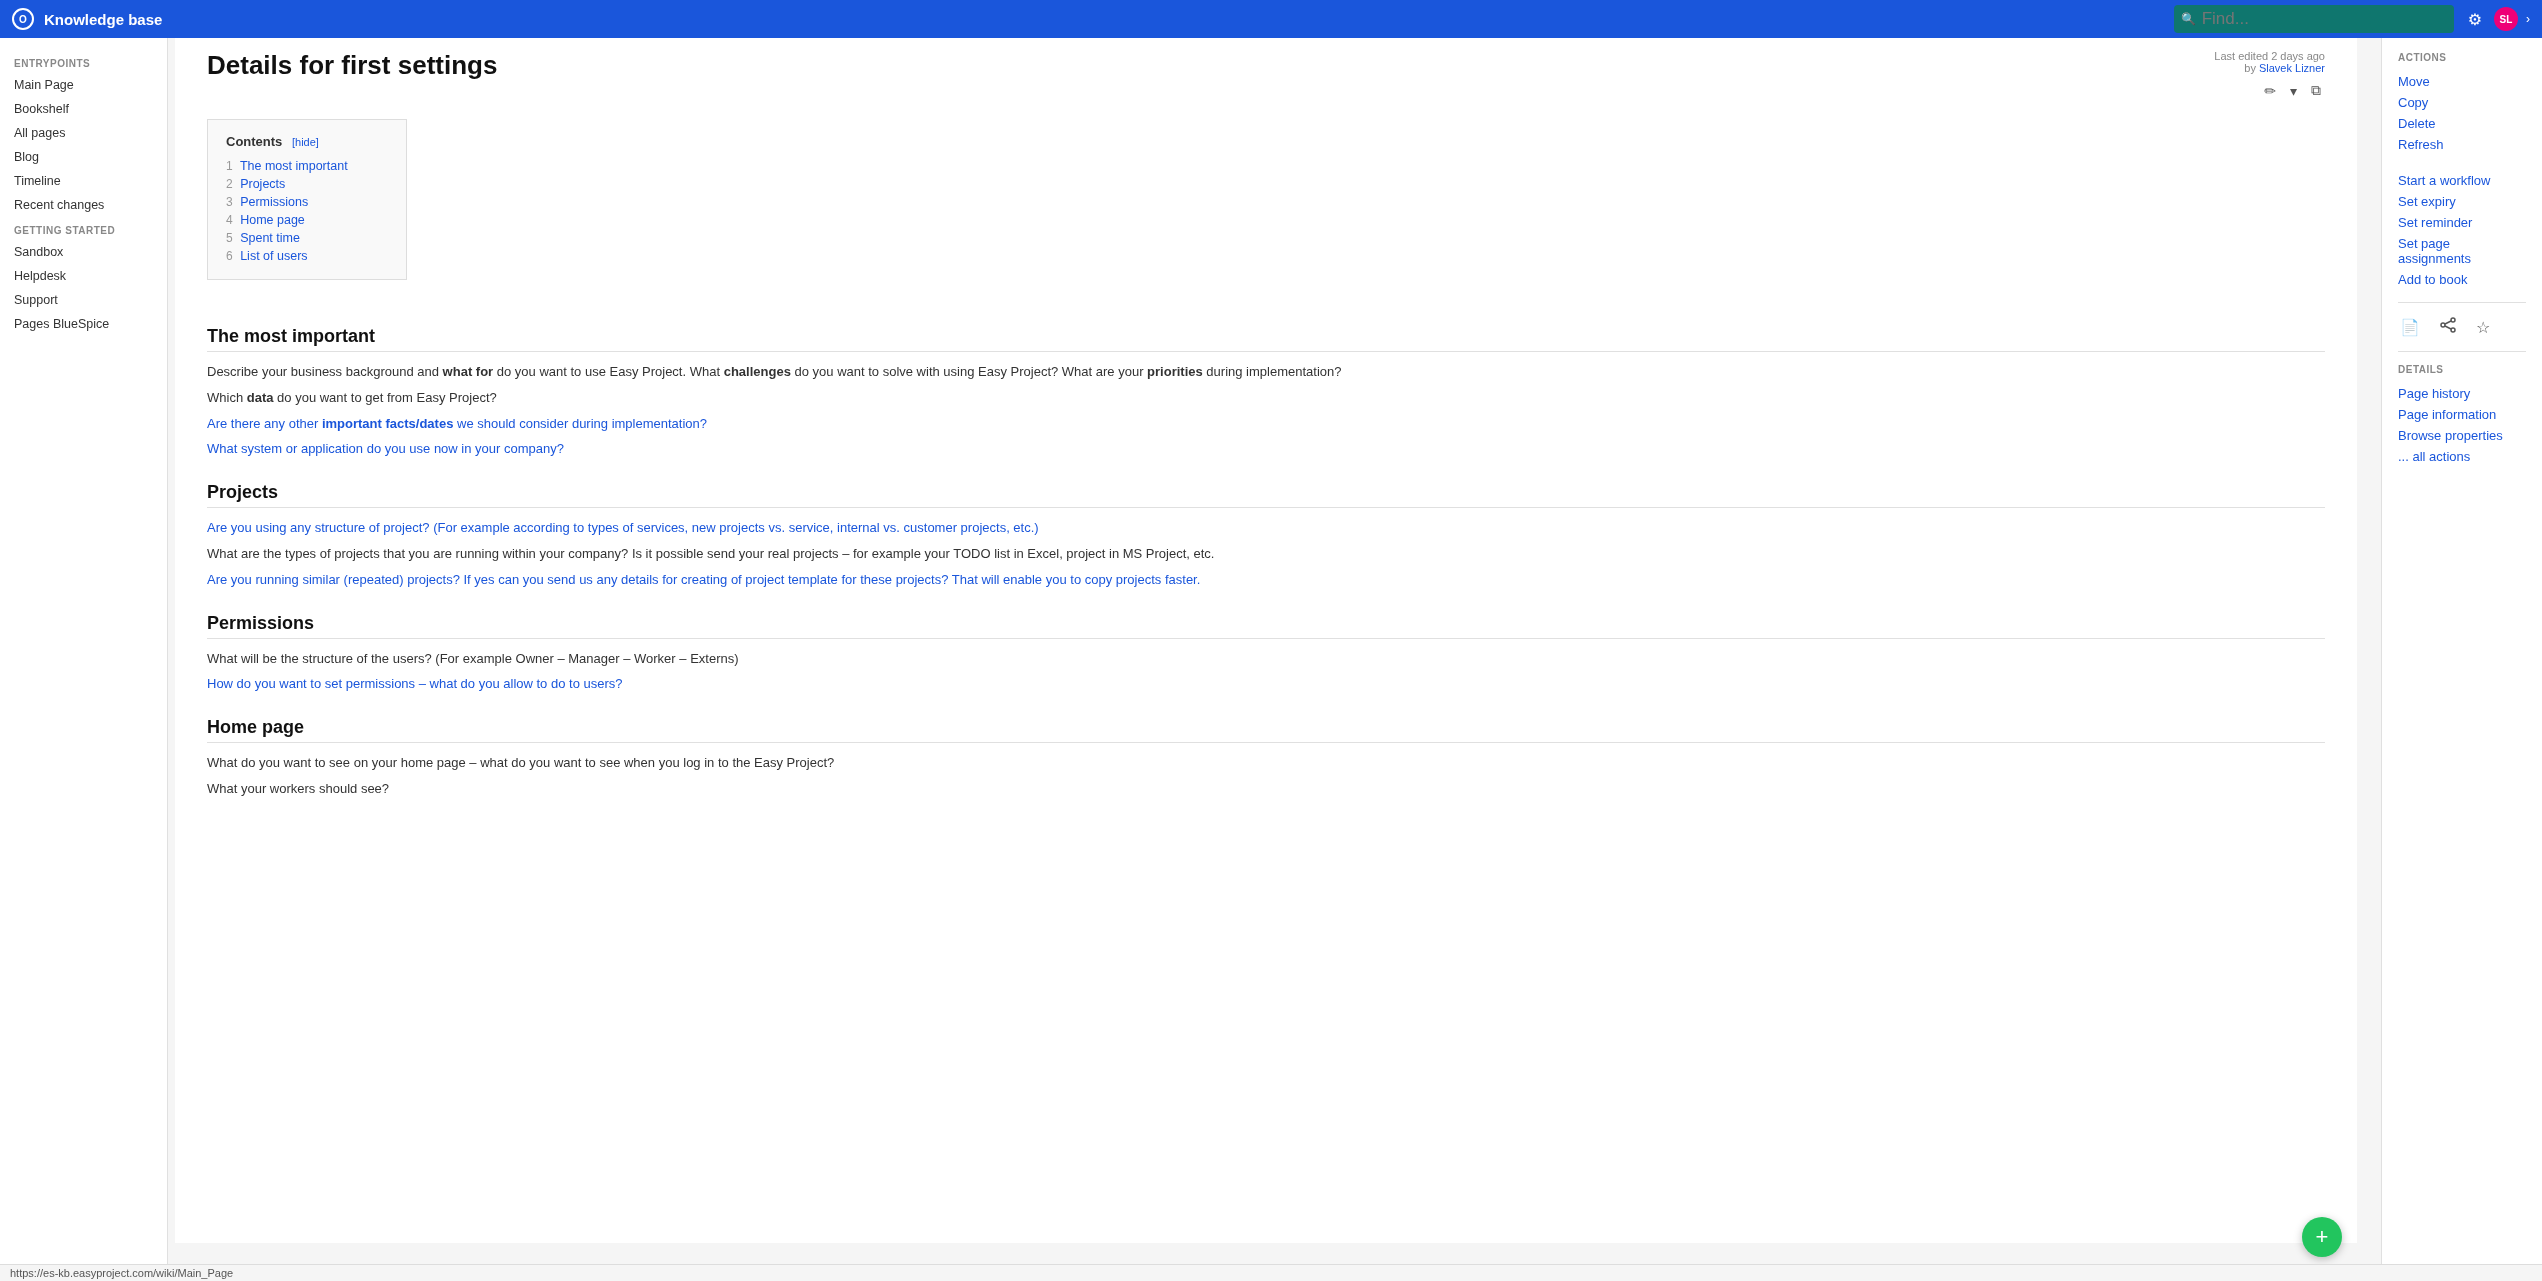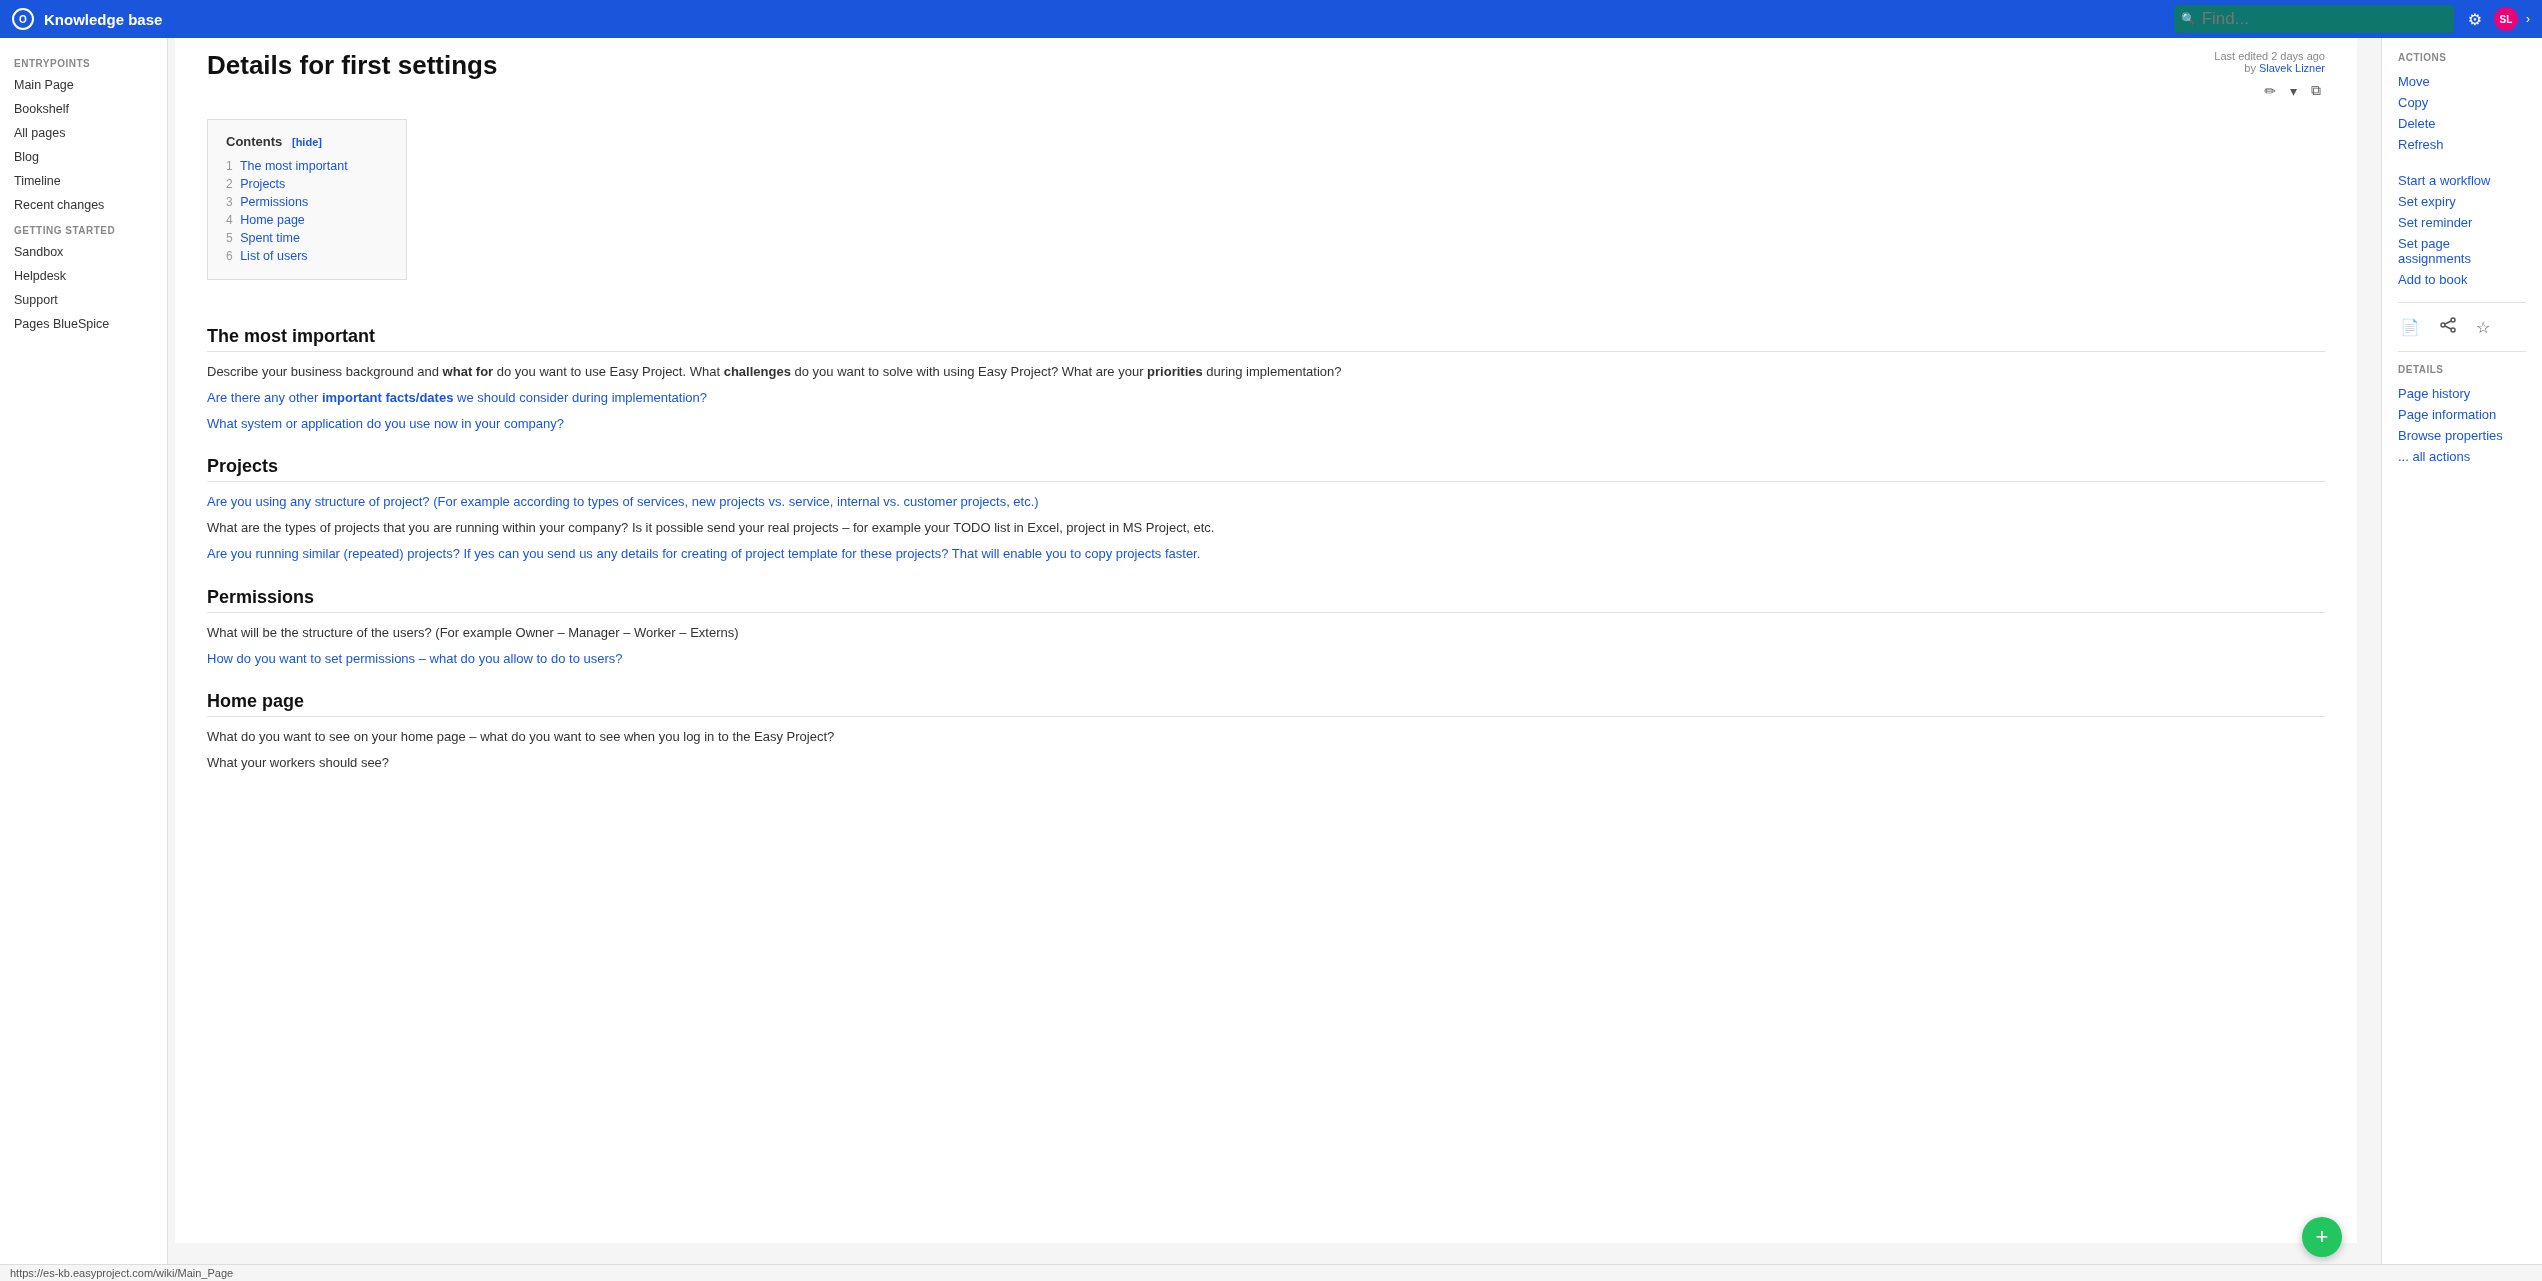--- a/index.html
+++ b/index.html
@@ -222,21 +222,21 @@
     }
     .contents-title {
       font-size: 13px;
       font-weight: 600;
       margin-bottom: 8px;
     }
     .contents-hide {
       font-size: 11px;
       color: #1a56db;
       cursor: pointer;
-      font-weight: bold;
+      font-weight: normal;
       margin-left: 6px;
     }
     .contents-list {
       list-style: none;
     }
     .contents-list li {
       padding: 2px 0;
       font-size: 12.5px;
     }
     .contents-list a {
@@ -450,20 +450,23 @@
         <a>List of users</a>
       </li>
     </ul>
   </div>
 
   
   <h2 class="section-heading">The most important</h2>
   <p class="section-para">
     Describe your business background and <span class="bold">what for</span> do you want to use Easy Project. What <span class="bold">challenges</span> do you want to solve with using Easy Project? What are your <span class="bold">priorities</span> during implementation?
   </p>
+  <p class="section-para">
+    Which <span class="bold">data</span> do you want to get from Easy Project?
+  </p>
   <p class="section-para highlight">
     Are there any other <span class="bold">important facts/dates</span> we should consider during implementation?
   </p>
   <p class="section-para highlight">
     What system or application do you use now in your company?
   </p>
 
   
   <h2 class="section-heading">Projects</h2>
   <p class="section-para highlight">

